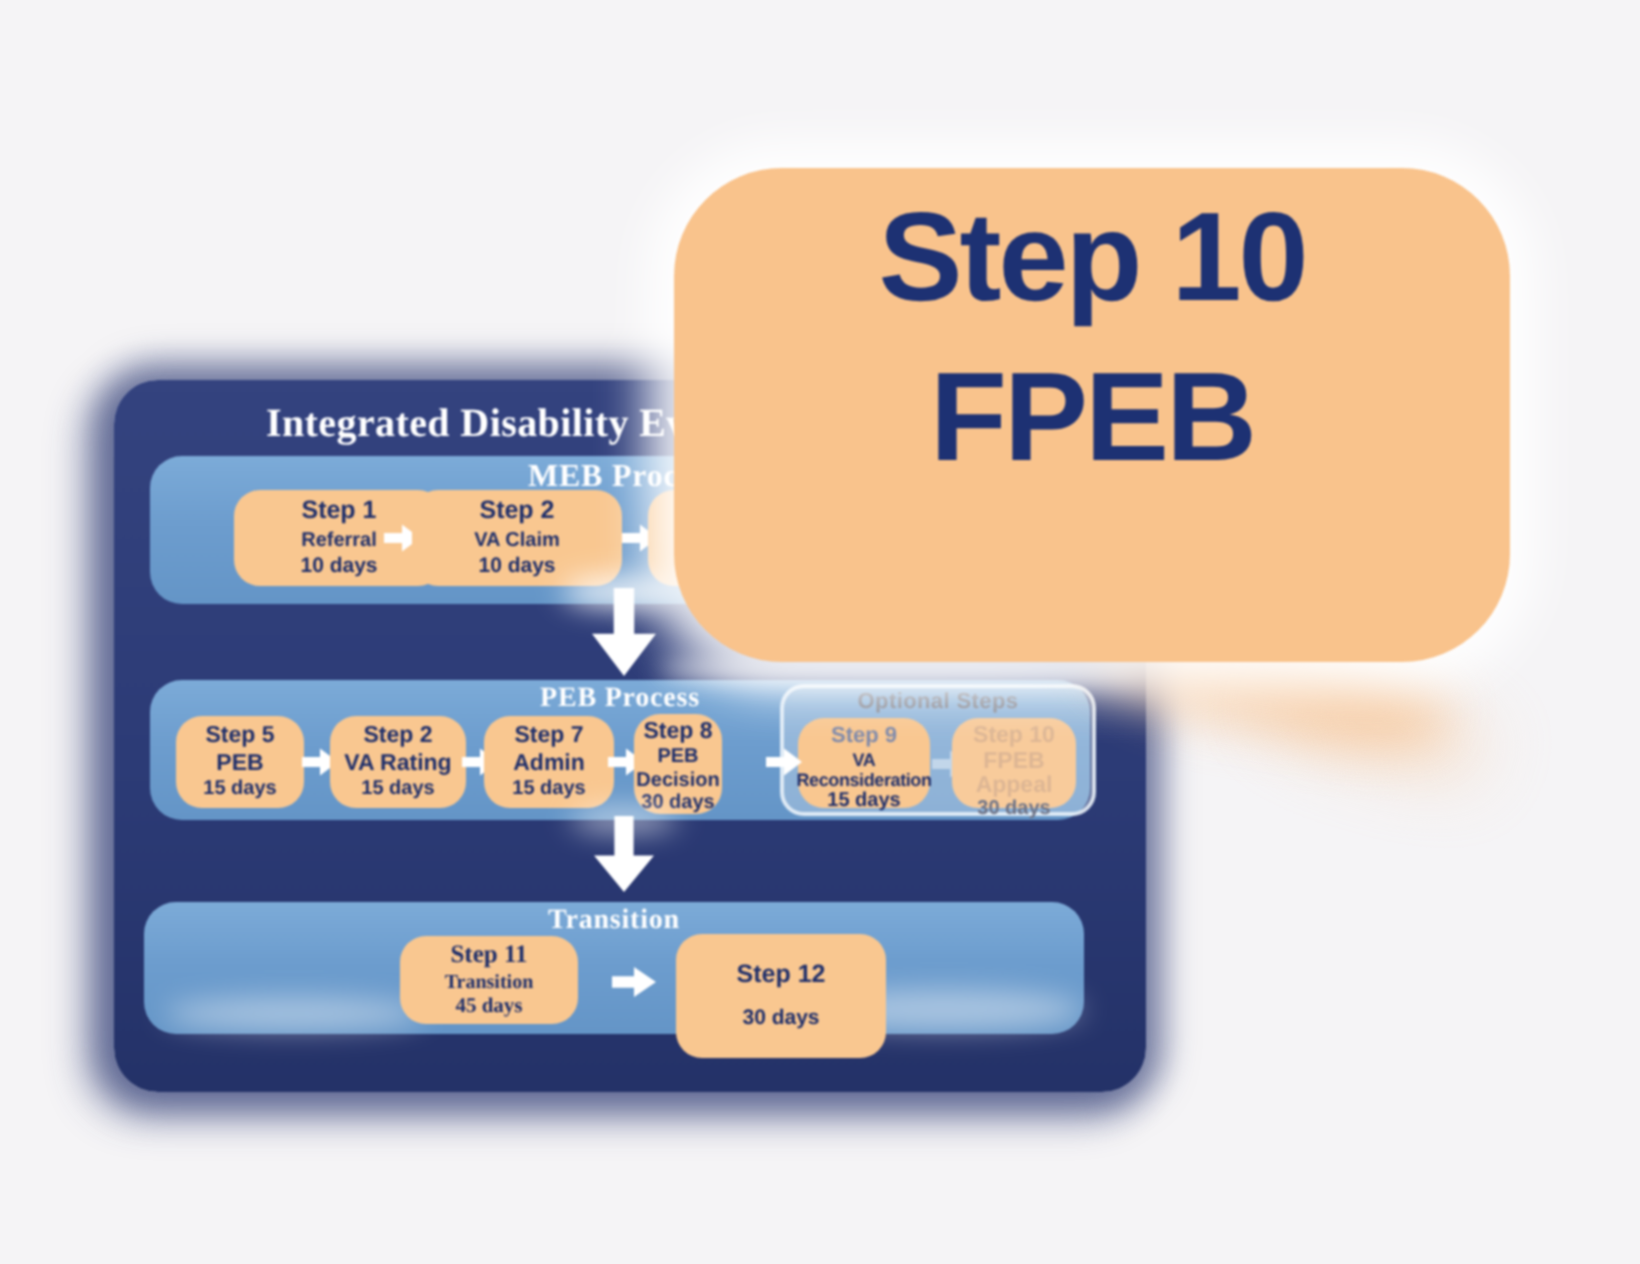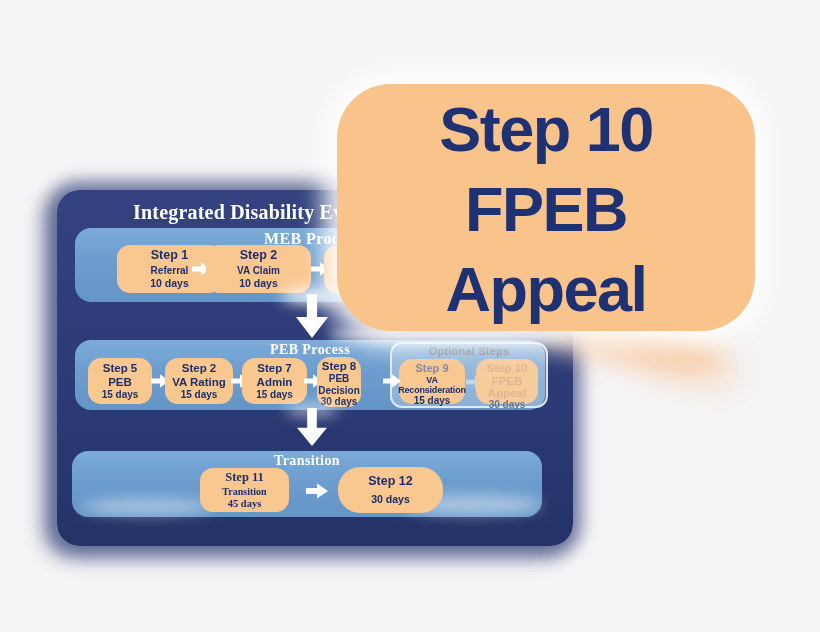--- a/index.html
+++ b/index.html
@@ -149,30 +149,29 @@
     <div class="band band-tra">
       <div class="bh">Transition</div>
       <div class="cloud" style="left:10px;top:48px;width:130px;height:16px;"></div>
       <div class="cloud" style="left:330px;top:44px;width:140px;height:20px;"></div>
       <div class="sb" style="left:128px;top:17px;width:89px;height:44px;font-family:Liberation Serif, serif;">
         <div class="sn">Step 11</div>
         <div class="sl">Transition</div>
         <div class="sd">45 days</div>
       </div>
       <div class="arr" style="left:234px;top:31px;width:22px;height:18px;"></div>
-      <div class="sb" style="left:266px;top:16px;width:105px;height:46px;border-radius:22px;">
+      <div class="sb" style="left:266px;top:16px;width:105px;height:62px;">
         <div class="sn">Step 12</div>
         <div class="sd">30 days</div>
       </div>
     </div>
   </div>
 
   <div class="smear sm-white"></div>
   <div class="smear sm-peach1"></div>
   <div class="smear sm-peach2"></div>
 
   <div class="callout">
     <div class="cl">Step 10</div>
     <div class="cl">FPEB</div>
-    <div class="cl">Appeal</div>
   </div>
 
 </div>
 
 </body></html>

